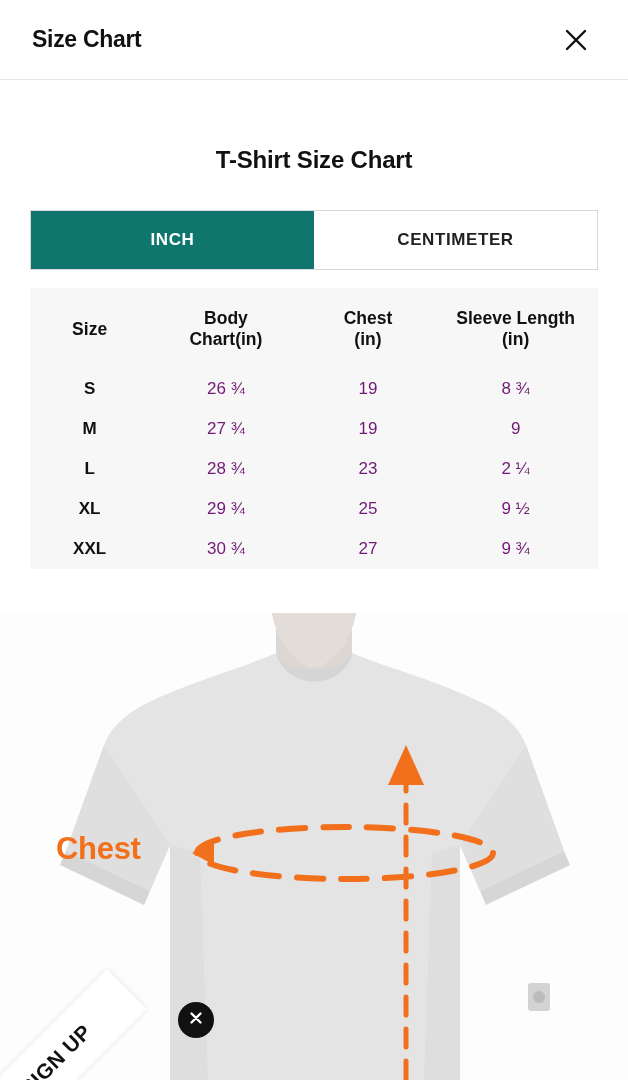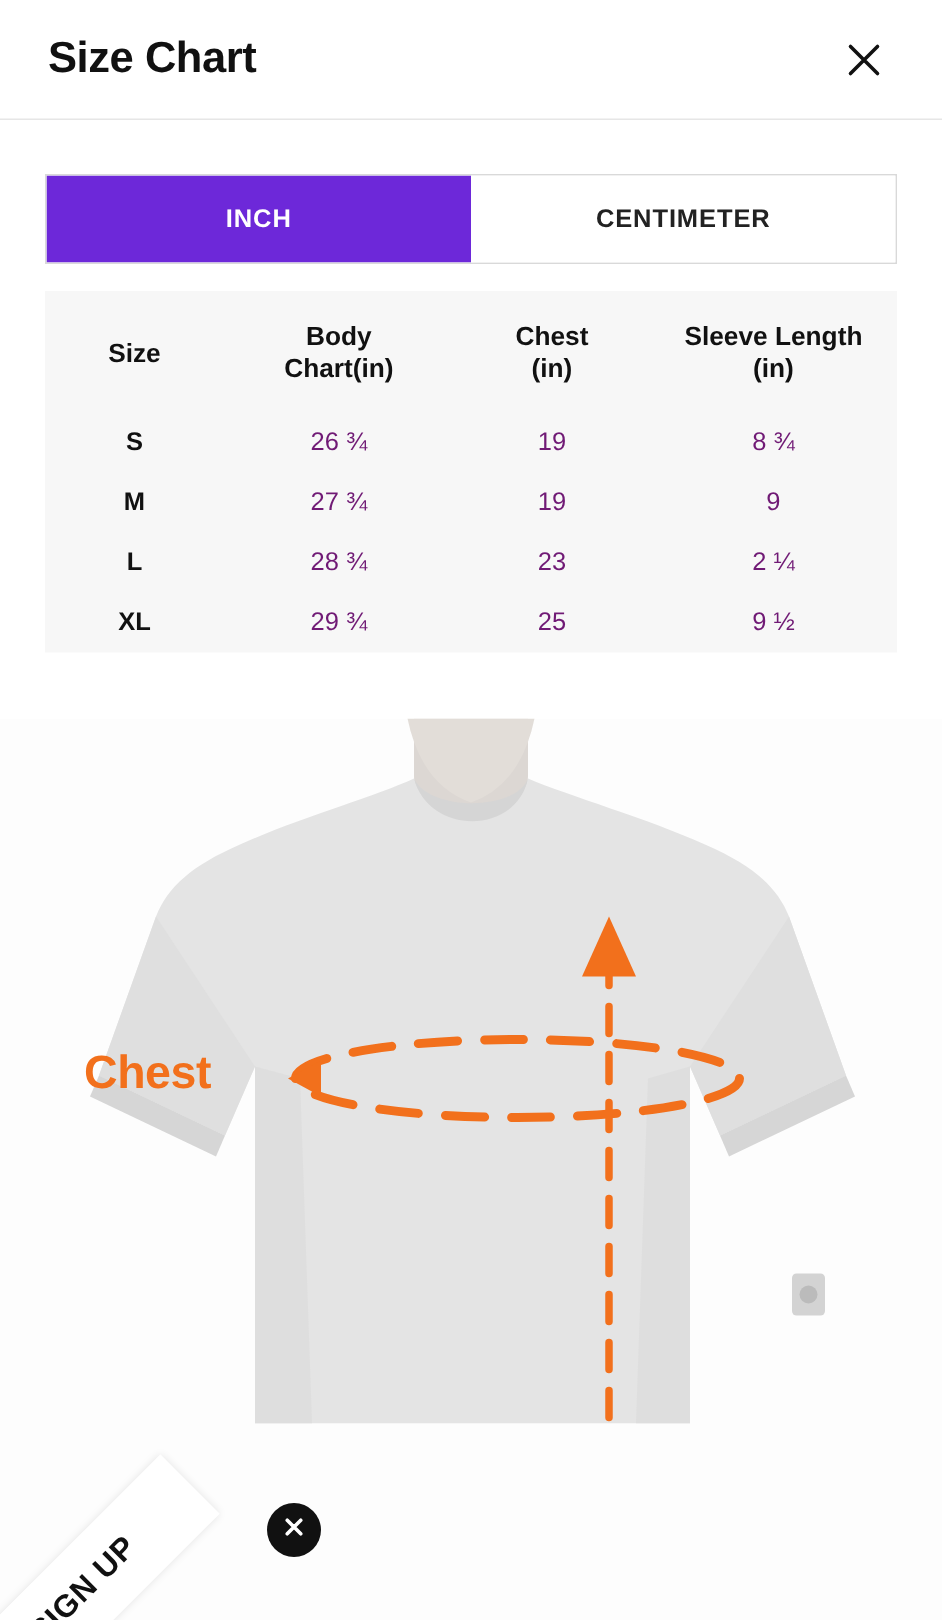--- a/index.html
+++ b/index.html
@@ -22,21 +22,21 @@
   .modal-header {
     height: 80px;
     min-height: 80px;
     display: flex;
     align-items: center;
     justify-content: space-between;
     padding: 0 30px 0 32px;
     border-bottom: 1px solid #e6e6e6;
   }
   .modal-title {
-    font-size: 29px;
+    font-size: 23px;
     font-weight: bold;
     color: #111111;
     letter-spacing: -0.3px;
   }
   .close-btn {
     width: 44px;
     height: 44px;
     display: flex;
     align-items: center;
     justify-content: center;
@@ -79,21 +79,21 @@
     font-size: 17px;
     font-weight: bold;
     letter-spacing: 0.6px;
     color: #222222;
     background: #ffffff;
     cursor: pointer;
     border: none;
     font-family: "Liberation Sans", sans-serif;
   }
   .unit-tab.active {
-    background: #6d28d9;
+    background: #0f766e;
     color: #ffffff;
   }
 
   
   .size-table-wrap {
     margin: 18px 30px 0 30px;
     background: #f7f7f7;
   }
   table.size-table {
     width: 100%;
@@ -184,20 +184,21 @@
       <span>
         <svg width="30" height="30" viewBox="0 0 30 30" aria-hidden="true">
           <path d="M6 6 L24 24 M24 6 L6 24" stroke="#111111" stroke-width="2.4" stroke-linecap="round" fill="none"></path>
         </svg>
       </span>
     </button>
   </div>
 
   <div class="modal-body">
 
+    <div class="chart-title">T-Shirt Size Chart</div>
 
     <div class="unit-toggle">
       <button class="unit-tab active">INCH</button>
       <button class="unit-tab">CENTIMETER</button>
     </div>
 
     <div class="size-table-wrap">
       <table class="size-table">
         <thead>
           <tr>
@@ -236,20 +237,26 @@
             <td class="c1">28 ¾</td>
             <td class="c2">23</td>
             <td class="c3">2 ¼</td>
           </tr>
           <tr>
             <td class="c0 size-cell">XL</td>
             <td class="c1">29 ¾</td>
             <td class="c2">25</td>
             <td class="c3">9 ½</td>
           </tr>
+          <tr>
+            <td class="c0 size-cell">XXL</td>
+            <td class="c1">30 ¾</td>
+            <td class="c2">27</td>
+            <td class="c3">9 ¾</td>
+          </tr>
         </tbody>
       </table>
     </div>
 
     <div class="illustration">
       <div class="illus-inner">
         <svg class="illus-svg" width="628" height="470" viewBox="0 0 628 470" aria-hidden="true">
 
           <path d="M276 0 L276 38 Q276 72 314 84 Q352 72 352 38 L352 0 Z" fill="#DCD7D3"></path>
           <path d="M268 -40 Q268 40 314 56 Q360 40 360 -40 Z" fill="#E2DDD8"></path>

